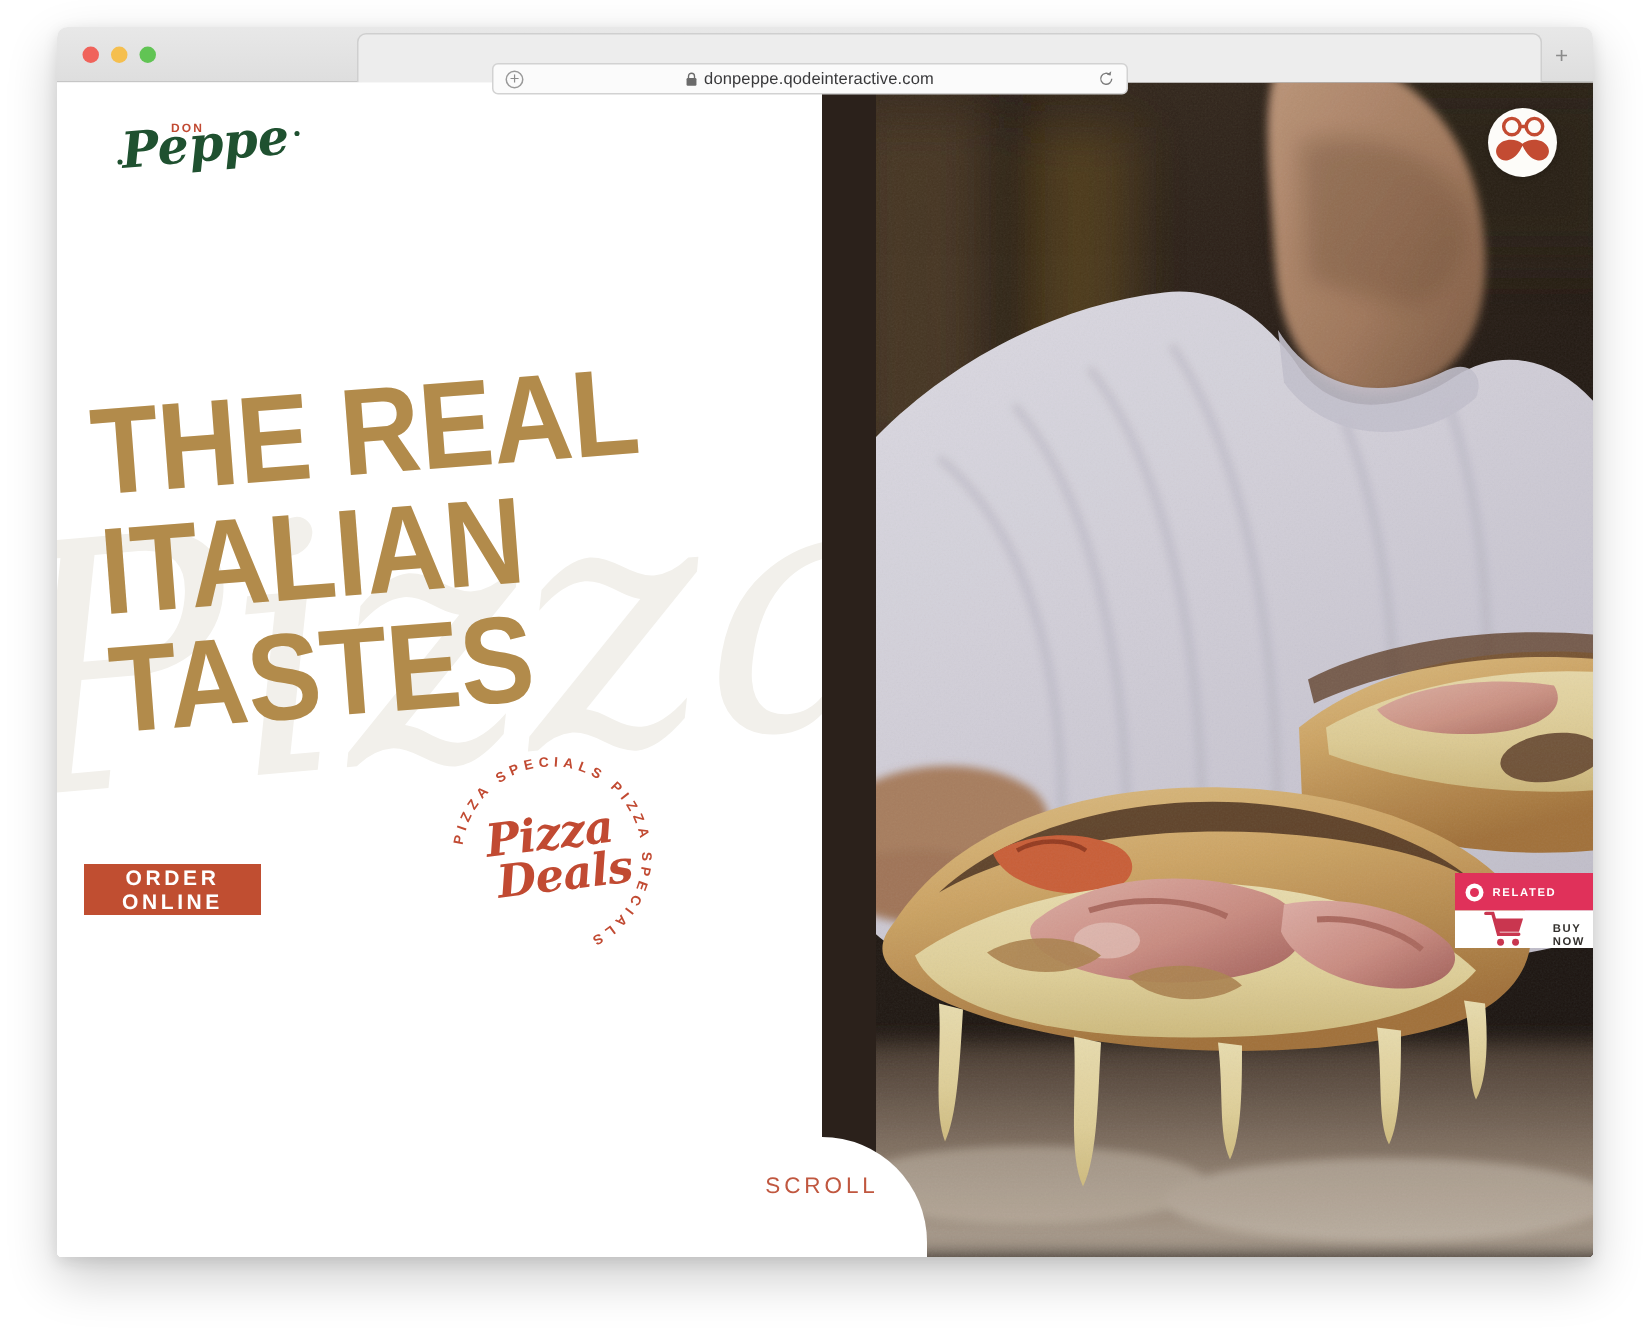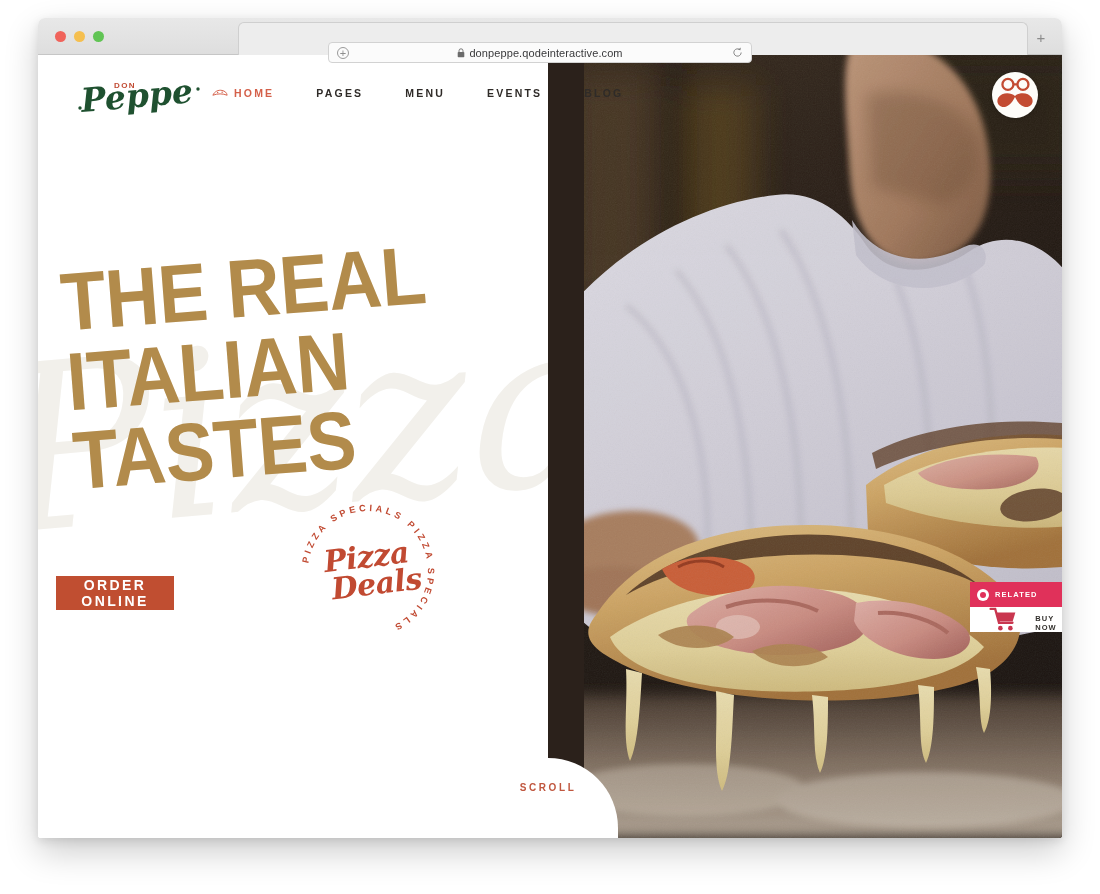--- a/index.html
+++ b/index.html
@@ -304,22 +304,22 @@
     height: 120px;
     background: #ffffff;
     border-radius: 70px 70px 0 0;
     z-index: 30;
     display: flex;
     align-items: flex-start;
     justify-content: center;
     padding-top: 24px;
   }
   #scroll-label {
-    font-size: 10px;
-    font-weight: bold;
+    font-size: 15px;
+    font-weight: normal;
     letter-spacing: 2.6px;
     color: #c0573f;
   }
 
   
   #hero-photo {
     position: absolute;
     left: 510px; top: 0;
     width: 514px;
     height: 100%;
@@ -644,43 +644,20 @@
 
         <a id="logo" href="#">
           <svg width="130" height="62" viewBox="0 0 130 62">
             <text x="38" y="23" font-family="'Liberation Sans', sans-serif" font-size="8" font-weight="bold" letter-spacing="1.4" fill="#c14a32">DON</text>
             <text x="6" y="47" font-family="'DejaVu Serif', serif" font-style="italic" font-weight="bold" font-size="33" fill="#1f5130" transform="rotate(-5 6 47)">Peppe</text>
             <circle cx="4" cy="43" r="1.7" fill="#1f5130"></circle>
             <circle cx="122" cy="24" r="1.7" fill="#1f5130"></circle>
           </svg>
         </a>
 
-        <nav id="main-nav">
-          <a class="nav-item active" href="#">
-            <svg width="16" height="8" viewBox="0 0 18 9">
-              <path d="M1 7 C3 2.6 7 0.8 11.2 1.6 C14.6 2.2 16.8 4.4 17 7" fill="none" stroke="#d4604a" stroke-width="1.1"></path>
-              <path d="M1 7 C6 5 12.4 5 17 7" fill="none" stroke="#d4604a" stroke-width="1.1"></path>
-              <circle cx="6.4" cy="4" r="0.8" fill="#d4604a"></circle>
-              <circle cx="11.4" cy="3.7" r="0.8" fill="#d4604a"></circle>
-            </svg>
-            <span>HOME</span>
-          </a>
-          <a class="nav-item" href="#">
-            <span>PAGES</span>
-          </a>
-          <a class="nav-item" href="#">
-            <span>MENU</span>
-          </a>
-          <a class="nav-item" href="#">
-            <span>EVENTS</span>
-          </a>
-          <a class="nav-item" href="#">
-            <span>BLOG</span>
-          </a>
-        </nav>
       </div>
 
       <div class="slider-arrow" id="prev-control">PREV</div>
       <div class="slider-arrow" id="next-control">NEXT</div>
 
       <div id="scroll-indicator">
         <span id="scroll-label">SCROLL</span>
       </div>
 
     </div>

